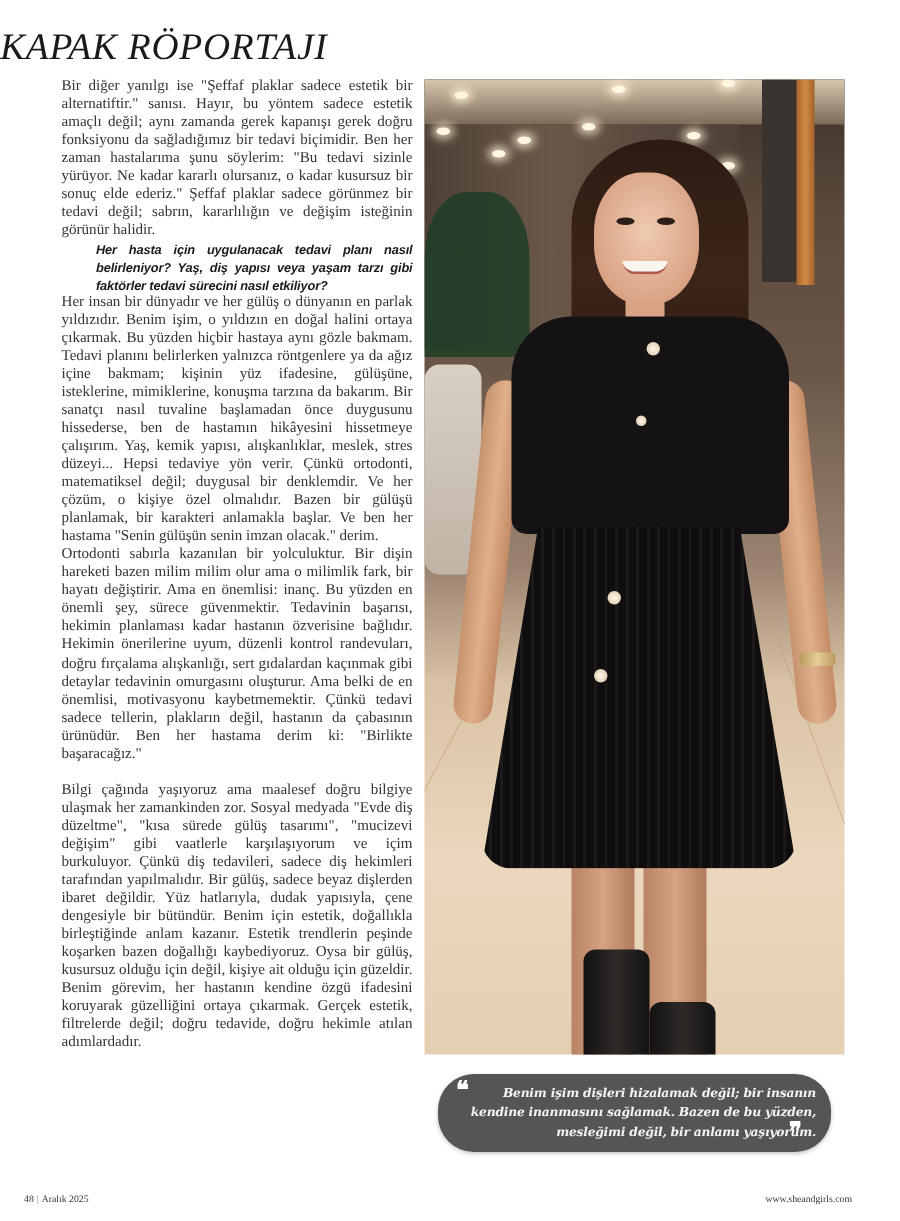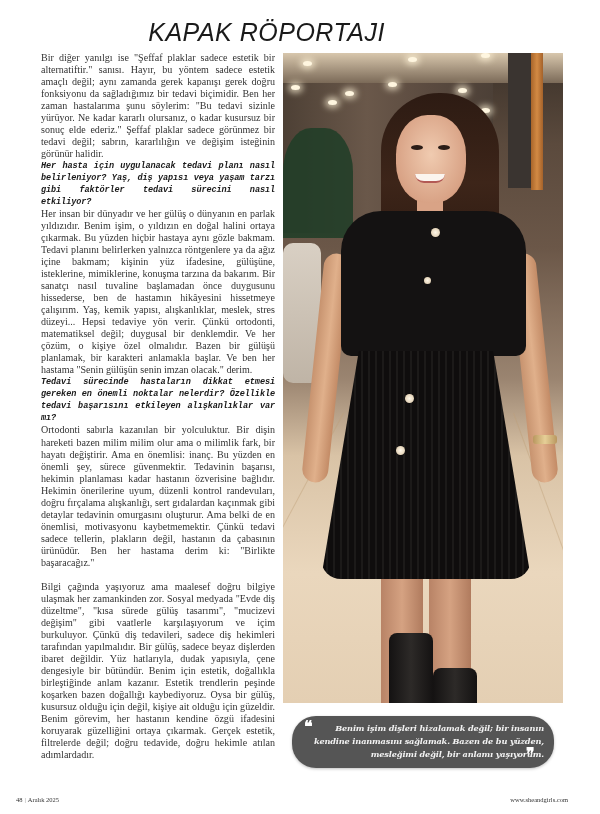--- a/index.html
+++ b/index.html
@@ -1,33 +1,33 @@
 <!DOCTYPE html>
 <html><head>
   <meta charset="utf-8">
   <style>
     * { margin: 0; padding: 0; box-sizing: border-box; }
     html, body { width: 600px; height: 814px; background: #ffffff; overflow: hidden; }
     body { position: relative; font-family: "DejaVu Serif", serif; color: #2a2a2a; }
 
     .section-title {
-      position: absolute; left: 0; top: 18px; width: 385px; text-align: right;
-      font-family: Liberation Sans, sans-serif; font-style: italic; font-size: 25px;
+      position: absolute; left: 0; top: 18px; width: 385px; 
+      font-family: Liberation Serif, serif; font-style: italic; font-size: 25px;
       letter-spacing: 0.5px; color: #1a1a1a; font-weight: normal;
     }
 
     .article-column {
       position: absolute; left: 41px; top: 52px; width: 234px;
       font-family: "Liberation Serif", serif; font-size: 10.05px; line-height: 12.02px;
       text-align: justify; color: #333333; hyphens: auto;
     }
     .article-column p { margin: 0; }
     .article-column .question {
-      font-family: Liberation Mono, monospace; font-style: italic; font-weight: bold;
-      font-size: 8.55px; line-height: 12.02px; color: #1a1a1a; letter-spacing: -0.1px;
+      font-family: Liberation Sans, sans-serif; font-style: italic; font-weight: bold;
+      font-size: 8.55px; line-height: 12.02px; color: #1a1a1a; letter-spacing: -0.1px; margin-left: 23px;
     }
     .article-column .gap { height: 12px; }
 
     .photo {
       position: absolute; left: 283px; top: 53px; width: 280px; height: 650px; overflow: hidden;
       background: linear-gradient(180deg, #3b3129 0%, #5b4a3d 14%, #6b5748 30%, #9a8470 50%, #d9c3a6 62%, #ead7bd 80%, #e4cfb3 100%);
     }
     .photo .ceiling { position: absolute; left: 0; top: 0; width: 100%; height: 30px; background: linear-gradient(180deg,#d8c7ad,#7b6a58); }
     .photo .light { position: absolute; width: 9px; height: 5px; border-radius: 50%; background: #fff6e0; box-shadow: 0 0 6px 3px rgba(255,244,215,0.7); }
     .photo .glass { position: absolute; left: 0; top: 30px; width: 210px; height: 150px; background: linear-gradient(90deg,#4d4035 0%,#6a584a 40%,#5a4a3f 70%,#4c4037 100%); }
@@ -80,21 +80,20 @@
   </style>
 </head>
 <body>
 
 <h1 class="section-title">KAPAK RÖPORTAJI</h1>
 
 <div class="article-column">
   <p class="body">Bir diğer yanılgı ise "Şeffaf plaklar sadece estetik bir alternatiftir." sanısı. Hayır, bu yöntem sadece estetik amaçlı değil; aynı zamanda gerek kapanışı gerek doğru fonksiyonu da sağladığımız bir tedavi biçimidir. Ben her zaman hastalarıma şunu söylerim: "Bu tedavi sizinle yürüyor. Ne kadar kararlı olursanız, o kadar kusursuz bir sonuç elde ederiz." Şeffaf plaklar sadece görünmez bir tedavi değil; sabrın, kararlılığın ve değişim isteğinin görünür halidir.</p>
   <p class="question">Her hasta için uygulanacak tedavi planı nasıl belirleniyor? Yaş, diş yapısı veya yaşam tarzı gibi faktörler tedavi sürecini nasıl etkiliyor?</p>
   <p class="body">Her insan bir dünyadır ve her gülüş o dünyanın en parlak yıldızıdır. Benim işim, o yıldızın en doğal halini ortaya çıkarmak. Bu yüzden hiçbir hastaya aynı gözle bakmam. Tedavi planını belirlerken yalnızca röntgenlere ya da ağız içine bakmam; kişinin yüz ifadesine, gülüşüne, isteklerine, mimiklerine, konuşma tarzına da bakarım. Bir sanatçı nasıl tuvaline başlamadan önce duygusunu hissederse, ben de hastamın hikâyesini hissetmeye çalışırım. Yaş, kemik yapısı, alışkanlıklar, meslek, stres düzeyi... Hepsi tedaviye yön verir. Çünkü ortodonti, matematiksel değil; duygusal bir denklemdir. Ve her çözüm, o kişiye özel olmalıdır. Bazen bir gülüşü planlamak, bir karakteri anlamakla başlar. Ve ben her hastama "Senin gülüşün senin imzan olacak." derim.</p>
-  <p class="question">Tedavi sürecinde hastaların dikkat etmesi gereken en önemli noktalar nelerdir? Özellikle tedavi başarısını etkileyen alışkanlıklar var mı?</p>
   <p class="body">Ortodonti sabırla kazanılan bir yolculuktur. Bir dişin hareketi bazen milim milim olur ama o milimlik fark, bir hayatı değiştirir. Ama en önemlisi: inanç. Bu yüzden en önemli şey, sürece güvenmektir. Tedavinin başarısı, hekimin planlaması kadar hastanın özverisine bağlıdır. Hekimin önerilerine uyum, düzenli kontrol randevuları, doğru fırçalama alışkanlığı, sert gıdalardan kaçınmak gibi detaylar tedavinin omurgasını oluşturur. Ama belki de en önemlisi, motivasyonu kaybetmemektir. Çünkü tedavi sadece tellerin, plakların değil, hastanın da çabasının ürünüdür. Ben her hastama derim ki: "Birlikte başaracağız."</p>
   <div class="gap"></div>
   <p class="body">Bilgi çağında yaşıyoruz ama maalesef doğru bilgiye ulaşmak her zamankinden zor. Sosyal medyada "Evde diş düzeltme", "kısa sürede gülüş tasarımı", "mucizevi değişim" gibi vaatlerle karşılaşıyorum ve içim burkuluyor. Çünkü diş tedavileri, sadece diş hekimleri tarafından yapılmalıdır. Bir gülüş, sadece beyaz dişlerden ibaret değildir. Yüz hatlarıyla, dudak yapısıyla, çene dengesiyle bir bütündür. Benim için estetik, doğallıkla birleştiğinde anlam kazanır. Estetik trendlerin peşinde koşarken bazen doğallığı kaybediyoruz. Oysa bir gülüş, kusursuz olduğu için değil, kişiye ait olduğu için güzeldir. Benim görevim, her hastanın kendine özgü ifadesini koruyarak güzelliğini ortaya çıkarmak. Gerçek estetik, filtrelerde değil; doğru tedavide, doğru hekimle atılan adımlardadır.</p>
 </div>
 
 <div class="photo" role="img" aria-label="Portrait of a smiling woman with long brown hair in a black short-sleeve pleated dress with gold buttons and black knee-high boots, standing in a lobby">
   <div class="ceiling"></div>
   <div class="glass"></div>
   <div class="plant"></div>
   <div class="dark-post"></div>

